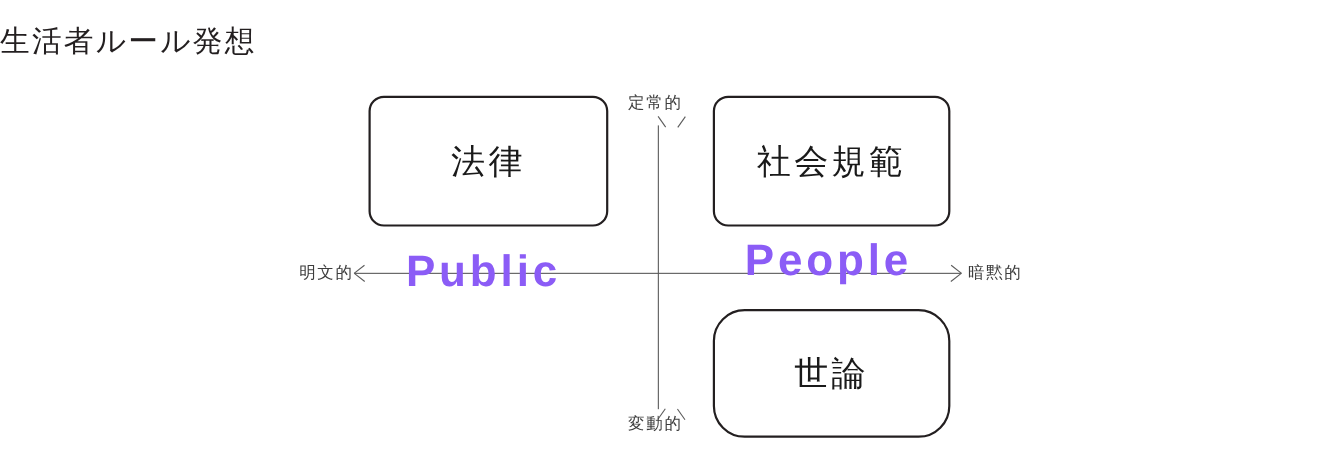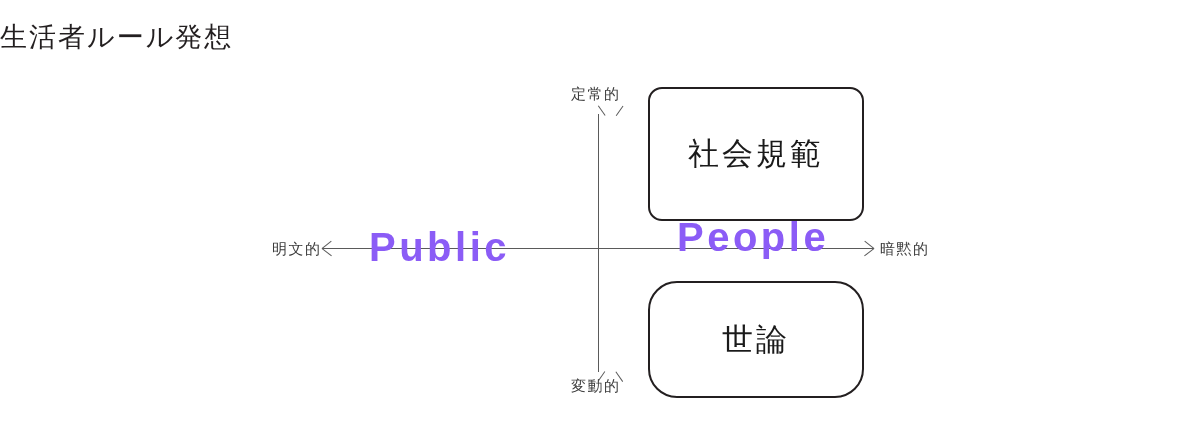--- a/index.html
+++ b/index.html
@@ -45,21 +45,21 @@
     justify-content: center;
   }
   .qbox-label {
     font-size: 31px;
     letter-spacing: 3px;
     color: #1a1a1a;
     white-space: nowrap;
     font-weight: 400;
   }
   #box-tl { left: 335px; top: 87px;  width: 218px; height: 119px; }
-  #box-tr { left: 648px; top: 87px;  width: 216px; height: 134px; }
+  #box-tr { left: 648px; top: 87px;  width: 216px; height: 119px; }
   #box-bl { left: 335px; top: 281px; width: 218px; height: 117px; }
   #box-br { left: 648px; top: 281px; width: 216px; height: 117px; border-radius: 29px; }
 
   
   .axis-h {
     position: absolute;
     left: 322px;
     top: 248px;
     width: 552px;
     height: 1.4px;
@@ -125,20 +125,23 @@
   #pole-top    { left: 571px; top: 86px;  }
   #pole-bottom { left: 571px; top: 378px; }
 </style>
 </head>
 <body>
 
 <div id="canvas">
 
   <div class="title">生活者ルール発想</div>
 
+  <div class="qbox" id="box-tl">
+    <span class="qbox-label">法律</span>
+  </div>
 
   <div class="qbox" id="box-tr">
     <span class="qbox-label">社会規範</span>
   </div>
 
 
   <div class="qbox" id="box-br">
     <span class="qbox-label">世論</span>
   </div>
 

